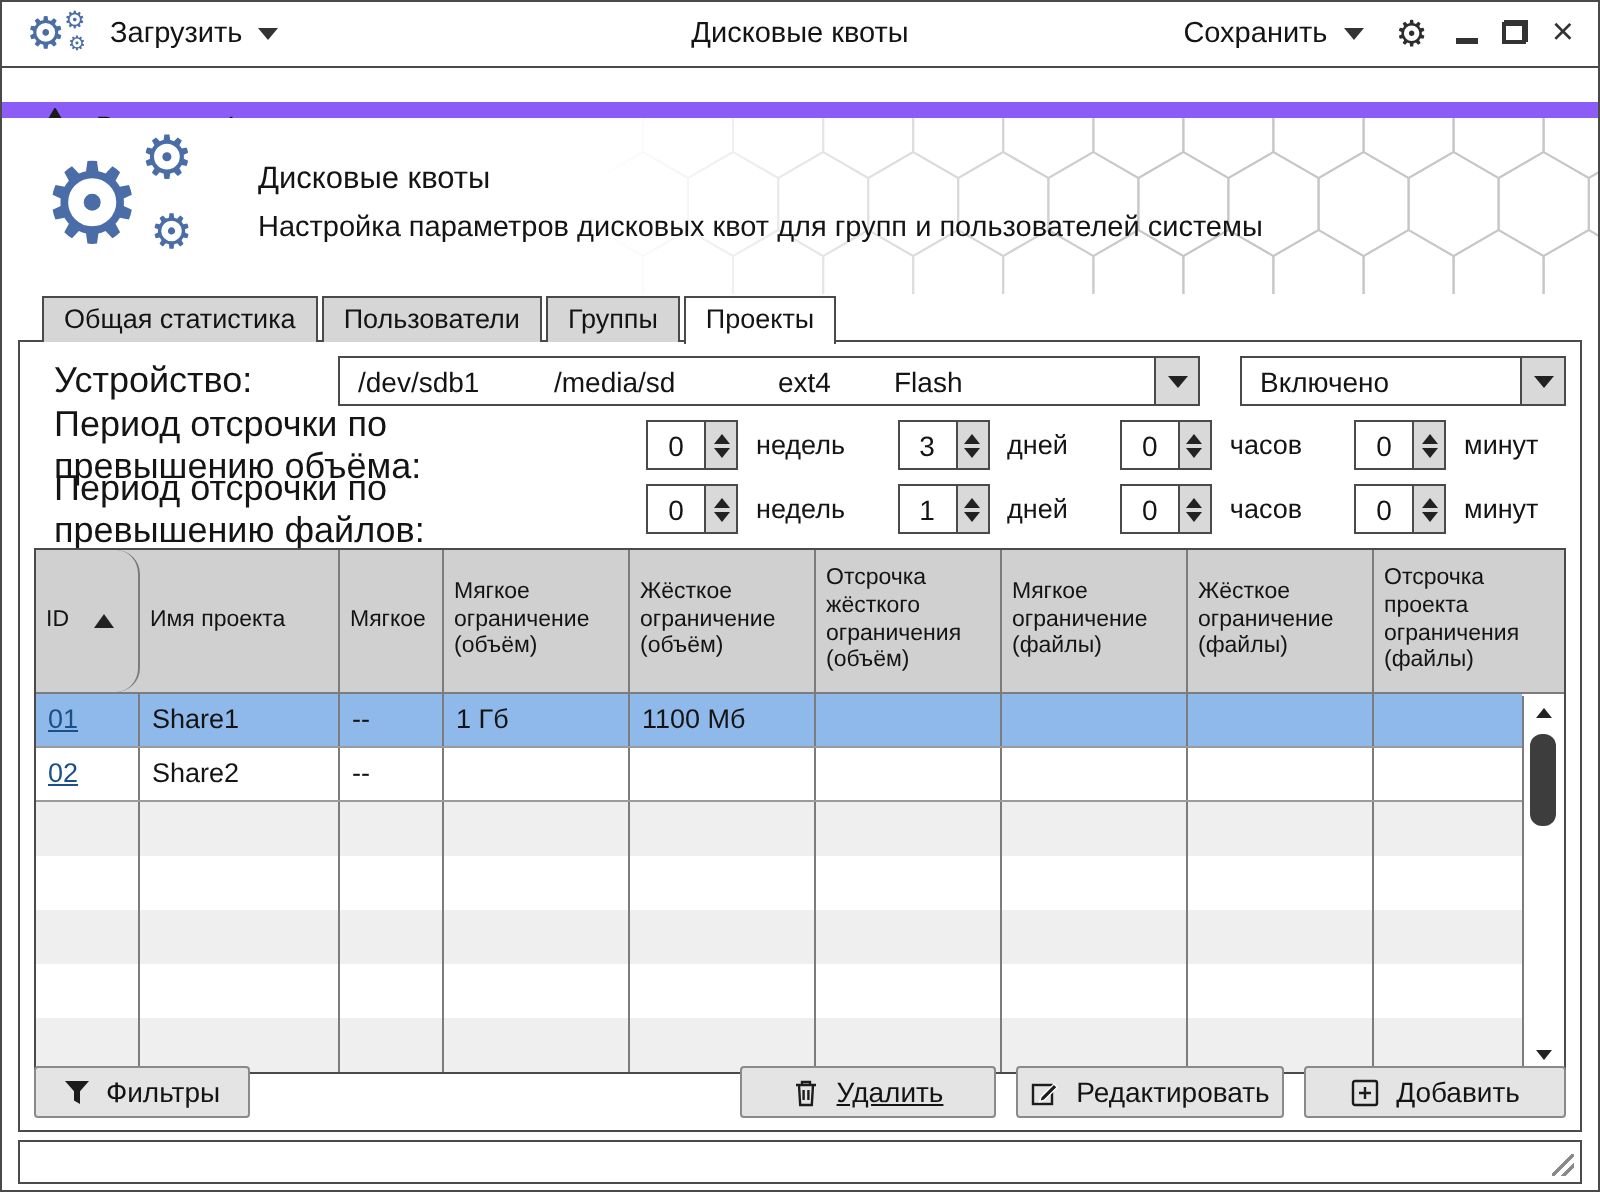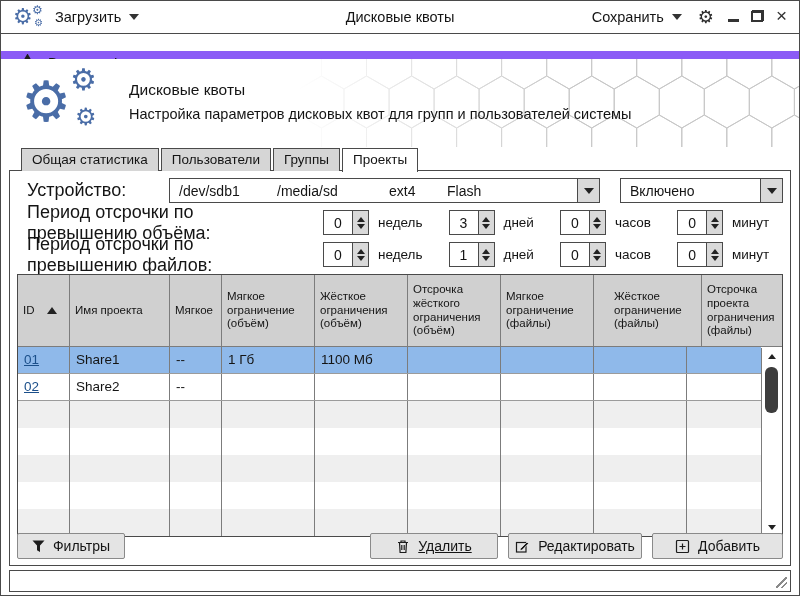--- a/index.html
+++ b/index.html
@@ -306,43 +306,43 @@
               <i class="tri-up-s"></i>
               <i class="tri-dn-s"></i>
             </span>
         </span>
         <span class="unit-label">минут</span>
       </span>
     </div>
 
     <div class="qtable">
       <div class="thead" id="thead">
-          <div class="th" style="width: 52px;">
+          <div class="th" style="width: 52px; border-radius: 12px;">
             <span>ID</span>
             <span class="sort-asc"></span>
           </div>
           <div class="th" style="width: 100px;">
             <span>Имя проекта</span>
           </div>
           <div class="th" style="width: 52px;">
             <span>Мягкое</span>
           </div>
           <div class="th" style="width: 93px;">
             <span>Мягкое ограничение (объём)</span>
           </div>
           <div class="th" style="width: 93px;">
-            <span>Жёсткое ограничения (объём)</span>
+            <span>Жёсткое ограничение (объём)</span>
           </div>
           <div class="th" style="width: 93px;">
             <span>Отсрочка жёсткого ограничения (объём)</span>
           </div>
           <div class="th" style="width: 93px;">
             <span>Мягкое ограничение (файлы)</span>
           </div>
-          <div class="th" style="width: 93px; margin-left: 15px;">
+          <div class="th" style="width: 93px;">
             <span>Жёсткое ограничение (файлы)</span>
           </div>
           <div class="th">
             <span>Отсрочка проекта ограничения (файлы)</span>
           </div>
         </div>
       <div class="tbody" id="tbody">
           <div class="tr data selected">
             <div class="td" style="width: 52px;"><span class="id-link">01</span></div>
             <div class="td" style="width: 100px;">Share1</div>

